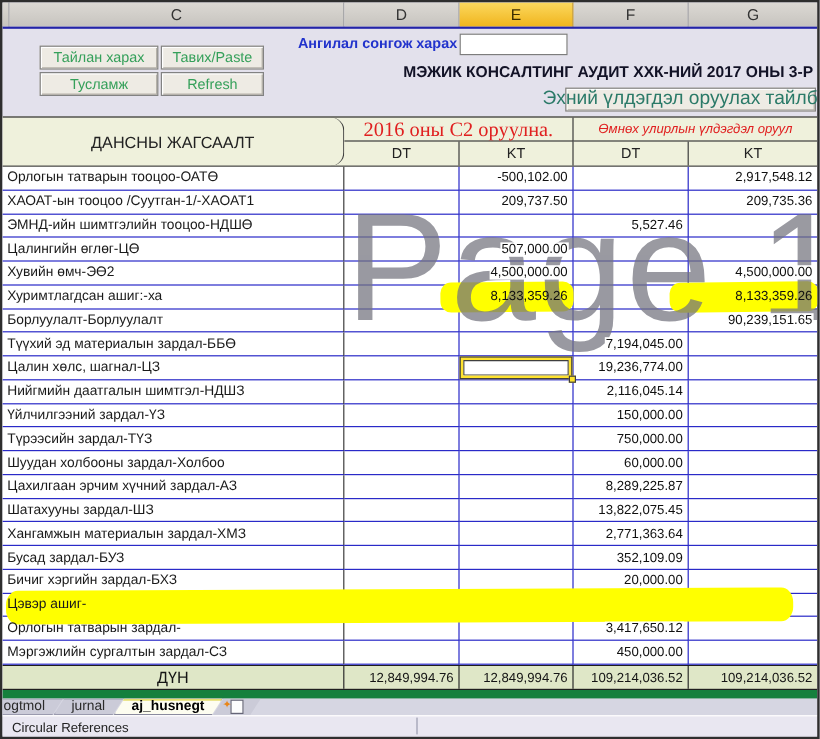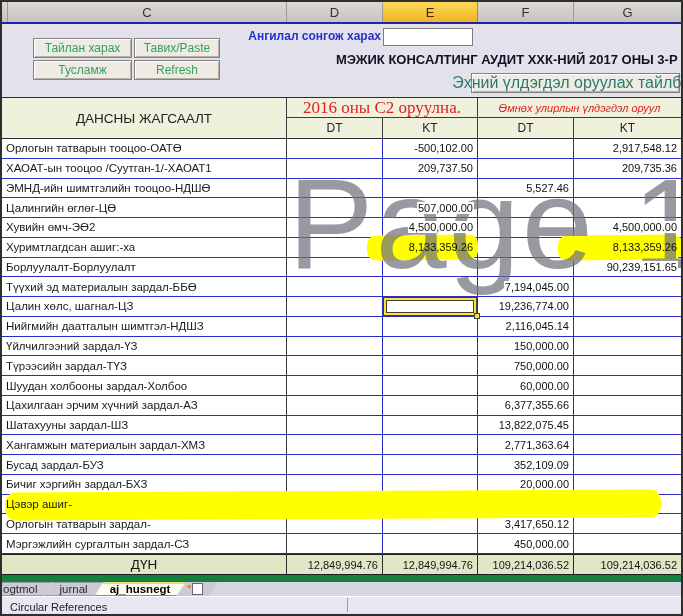--- a/index.html
+++ b/index.html
@@ -29,21 +29,21 @@
        font-size:12px;color:#35a05a;cursor:default;white-space:nowrap;}
   .btn.b1{left:31px;top:14px;width:99px;height:20px;}
   .btn.b2{left:132px;top:14px;width:86px;height:20px;}
   .btn.b3{left:31px;top:36px;width:99px;height:20px;}
   .btn.b4{left:132px;top:36px;width:86px;height:20px;}
   .btn.opening{left:469px;top:49px;width:209px;height:20px;color:#2b7a68;font-size:16px;}
   
   .thead{display:grid;grid-template-columns:285px 96px 95px 96px 107px;
          grid-template-rows:20px 20px;background:#eff1dc;border-bottom:1px solid #2b2b2b;border-top:1px solid #2b2b2b;}
   .th{display:flex;align-items:center;justify-content:center;}
-  .th-accounts{grid-row:1/3;grid-column:1;border-right:1px solid #3c3c3c;font-size:13.5px;color:#222;}
+  .th-accounts{grid-row:1/3;grid-column:1;border-right:1px solid #3c3c3c;font-size:13.5px;color:#222;border-radius:11px;}
   .th-g1{grid-row:1;grid-column:2/4;border-right:1px solid #3c3c3c;border-bottom:1px solid #3c3c3c;color:#e02020;font-size:17px;font-family:Liberation Serif, serif;}
   .th-g2{grid-row:1;grid-column:4/6;border-bottom:1px solid #3c3c3c;color:#e02020;font-size:11px;font-style:italic;}
   .th-sub{grid-row:2;font-size:12px;color:#222;}
   .th-s1{grid-column:2;border-right:1px solid #3c3c3c;}
   .th-s2{grid-column:3;border-right:1px solid #3c3c3c;}
   .th-s3{grid-column:4;border-right:1px solid #3c3c3c;}
   .th-s4{grid-column:5;}
   
   .tbody{position:relative;height:415px;background:#fff;display:grid;grid-template-rows:repeat(21,1fr);text-align:center;}
   .row{display:grid;grid-template-columns:285px 96px 95px 96px 107px;position:relative;}
@@ -354,21 +354,21 @@
         <div class="cell c-label">
           <span class="lbl-text">Цахилгаан эрчим хүчний зардал-АЗ</span>
         </div>
         <div class="cell c-val c-d">
           <span class=""></span>
         </div>
         <div class="cell c-val c-e">
           <span class=""></span>
         </div>
         <div class="cell c-val c-f">
-          <span class="val-text">6,377,355.66</span>
+          <span class="val-text">8,289,225.87</span>
         </div>
         <div class="cell c-val c-g">
           <span class=""></span>
         </div>
       </div>
       <div class="row">
         <div class="cell c-label">
           <span class="lbl-text">Шатахууны зардал-ШЗ</span>
         </div>
         <div class="cell c-val c-d">

